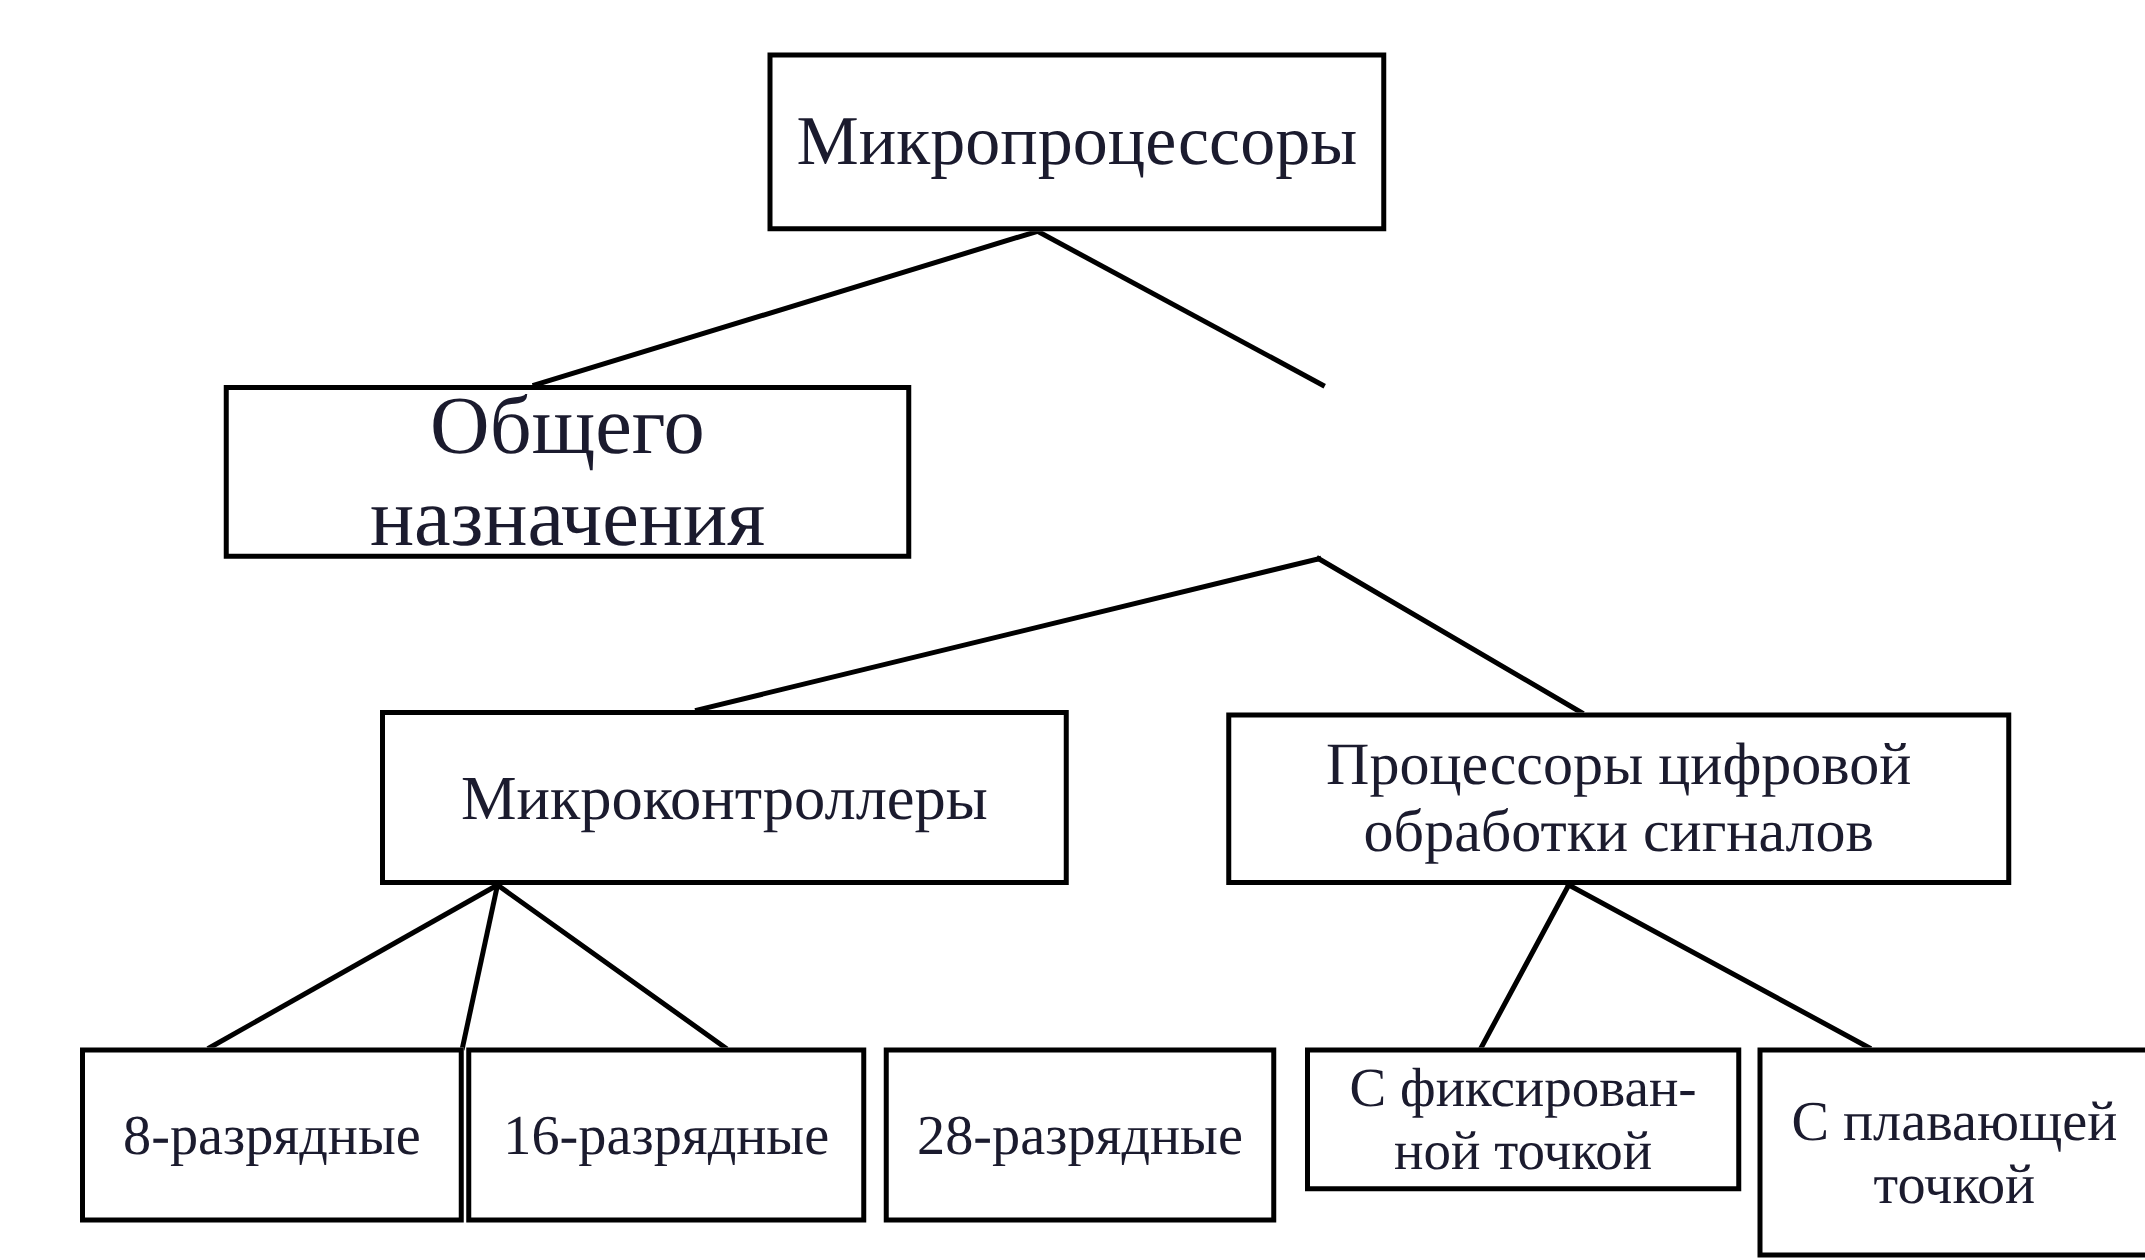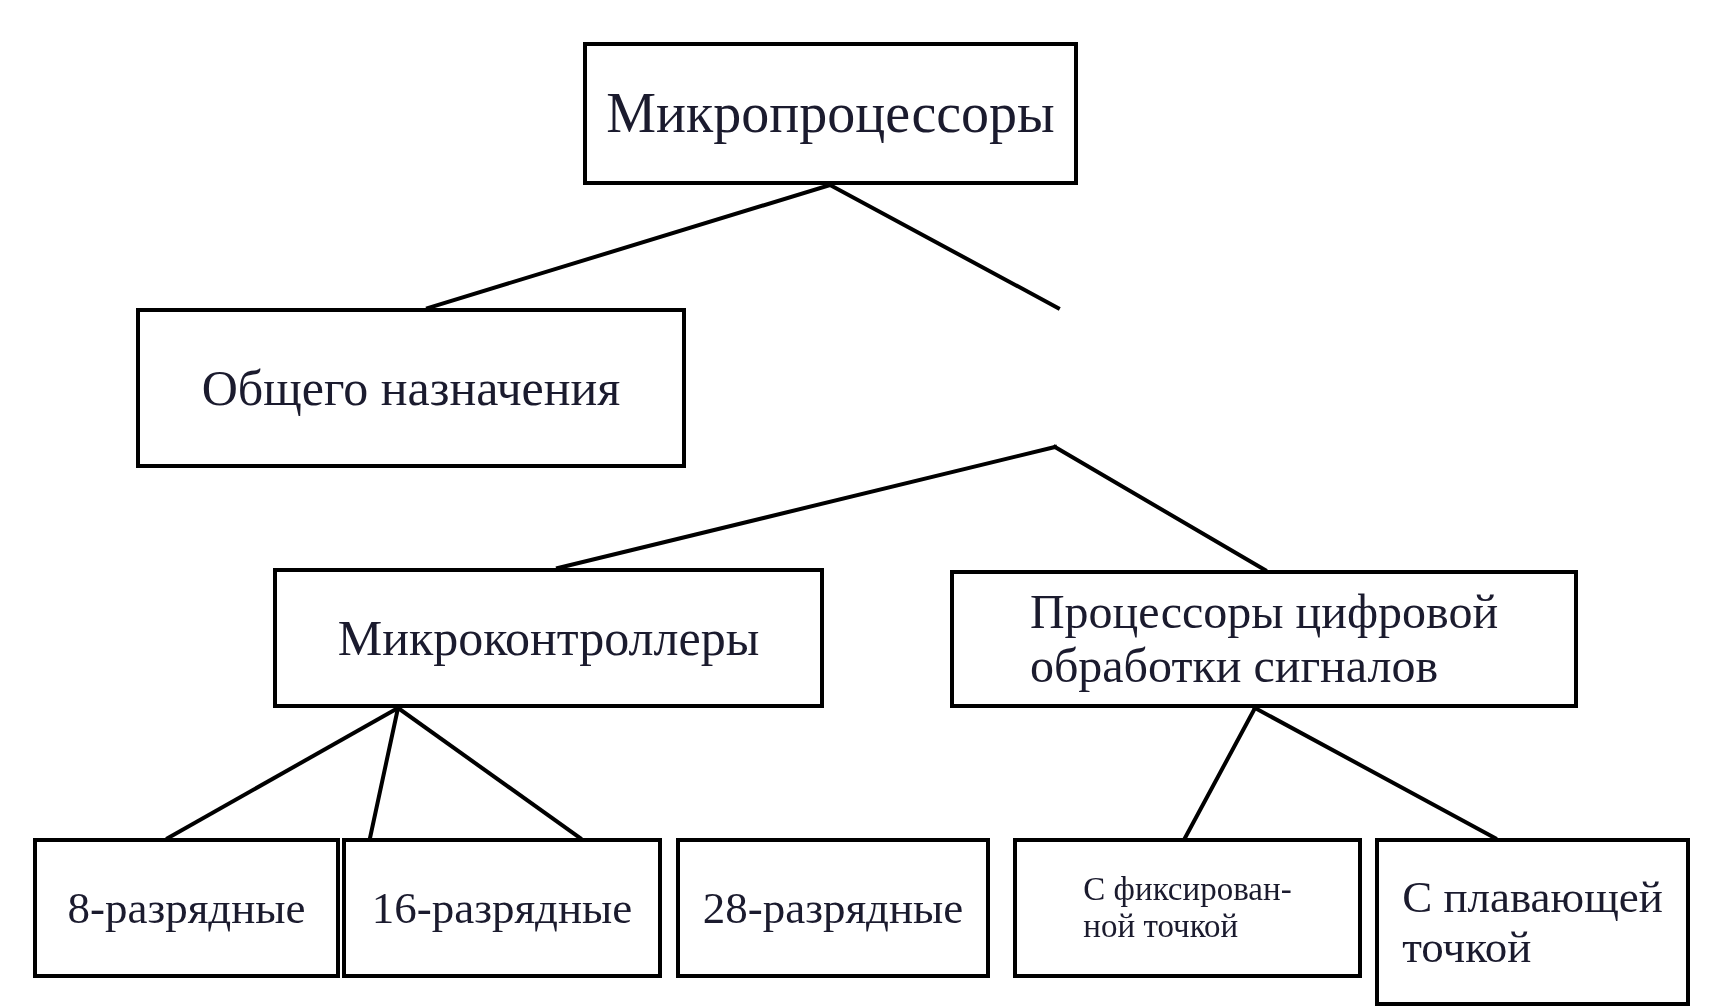--- a/index.html
+++ b/index.html
@@ -24,38 +24,39 @@
     pointer-events: none;
   }
   .node {
     position: absolute;
     box-sizing: border-box;
     border: 4px solid #000000;
     background: #ffffff;
     display: flex;
     align-items: center;
     justify-content: center;
-    text-align: left;
+    text-align: center;
     color: #1b1b2e;
     line-height: 1.12;
+    margin-left: 31px;
   }
   .node .label {
     display: block;
     padding: 0 6px;
     white-space: pre-line;
   }
   .n-root        { left: 583px;  top: 42px;  width: 495px; height: 143px; font-size: 56px; }
-  .n-general     { left: 136px;  top: 308px; width: 550px; height: 160px; font-size: 50px; }
+  .n-general     { left: 148px;  top: 308px; width: 550px; height: 139px; font-size: 66px; }
   .n-special     { left: 738px;  top: 308px; width: 599px; height: 139px; font-size: 50px; }
   .n-mcu         { left: 273px;  top: 568px; width: 551px; height: 140px; font-size: 50px; }
   .n-dsp         { left: 950px;  top: 570px; width: 628px; height: 138px; font-size: 48px; }
   .n-bit8        { left: 33px;   top: 838px; width: 307px; height: 140px; font-size: 45px; }
   .n-bit16       { left: 342px;  top: 838px; width: 320px; height: 140px; font-size: 45px; }
   .n-bit32       { left: 676px;  top: 838px; width: 314px; height: 140px; font-size: 45px; }
-  .n-fixed       { left: 1013px; top: 838px; width: 349px; height: 140px; font-size: 33px; }
+  .n-fixed       { left: 1013px; top: 838px; width: 349px; height: 115px; font-size: 44px; }
   .n-float       { left: 1375px; top: 838px; width: 315px; height: 168px; font-size: 45px; }
 </style>
 </head>
 <body>
 
 <div id="canvas">
 
   <svg id="edges" viewBox="0 0 1716 1008" xmlns="http://www.w3.org/2000/svg">
     <g stroke="#000000" stroke-width="4" fill="none" stroke-linecap="square">
       <line x1="830" y1="185" x2="428" y2="308"></line>

